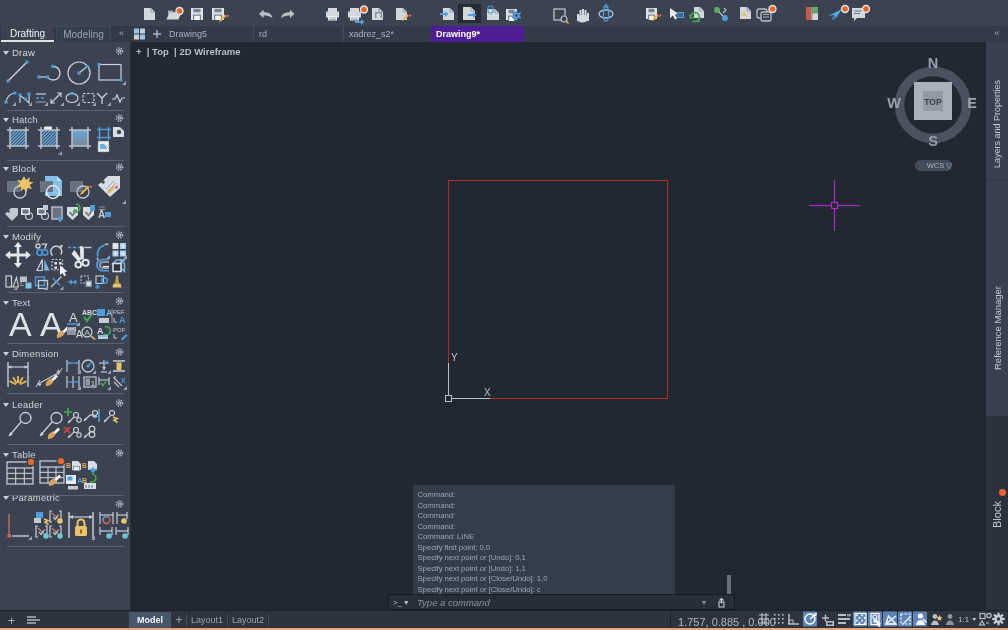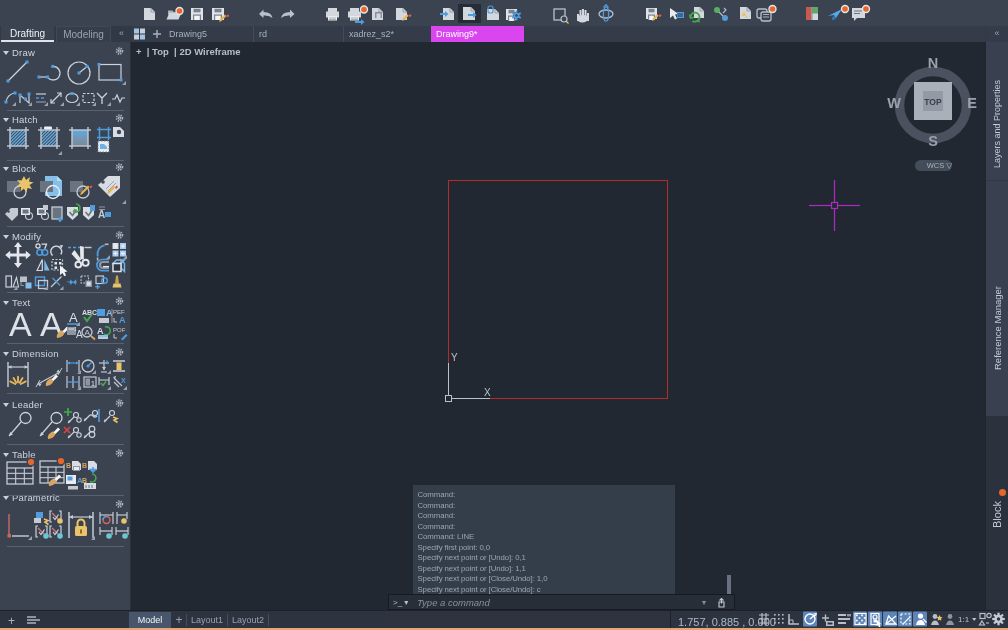--- a/index.html
+++ b/index.html
@@ -5,38 +5,38 @@
 body{font-family:"Liberation Sans",sans-serif;background:#222831;overflow:hidden;position:relative}
 .abs{position:absolute}
 #toolbar{position:absolute;left:0;top:0;width:1008px;height:26px;background:#3b4350}
 #tabrow{position:absolute;left:0;top:26px;width:1008px;height:16px;background:#303945}
 #paneltabs{position:absolute;left:0;top:26px;width:131px;height:16px;background:#303945}
 .ptab{position:absolute;top:0;height:16px;font-size:10px;color:#99a2af;text-align:center;line-height:15px}
 .ptab.mid{background:#353e4b;border:1px solid #404a57;border-bottom:none}
 .ptab.active{background:#3b4350;color:#eef1f5;border-bottom:2px solid #dfe4ea}
 #doctabs{position:absolute;left:131px;top:26px;width:854px;height:16px;background:#333c48}
 .dtab{position:absolute;top:0;height:16px;font-size:9px;color:#a8b1bd;line-height:16px;padding-left:5px;border-left:1px solid #434c58}
-.dtab.active{background:#d946ef;color:#fff;font-weight:normal;border-left:none}
+.dtab.active{background:#4c1d95;color:#fff;font-weight:bold;border-left:none}
 #panel{position:absolute;left:0;top:42px;width:131px;height:568px;background:#3b4350;border-right:1px solid #2a313b}
 .sechead{position:absolute;left:0;width:130px;height:11px;color:#ced4dd;font-size:9.5px}
 .sechead .tri{position:absolute;left:3px;top:3.5px;width:0;height:0;border-left:3.5px solid transparent;border-right:3.5px solid transparent;border-top:4.5px solid #c9d0d9}
 .sechead .lbl{position:absolute;left:12px;top:0px;letter-spacing:0.2px}
 .sep{position:absolute;left:7px;width:117px;height:1px;background:#59626f}
 #canvas{position:absolute;left:131px;top:42px;width:854px;height:568px;background:#222831}
 #rstrip{position:absolute;left:985px;top:42px;width:23px;height:568px;background:#394150;border-left:1px solid #20262e}
 #rstrip .low{position:absolute;left:0px;top:374px;width:23px;height:194px;background:#2b323d}
 .vtext{position:absolute;color:#c2cad4;font-size:10px;white-space:nowrap;transform:rotate(-90deg);transform-origin:0 0}
 #rtabend{position:absolute;left:986px;top:26px;width:22px;height:16px;background:#333c48;color:#9aa3b0;font-size:9px;text-align:center;line-height:15px}
 #cmdhist{position:absolute;left:413px;top:485px;width:262px;height:110px;background:#343d4a}
 #cmdhist .ln{position:absolute;left:4.5px;color:#9ca6b3;font-size:7.8px;letter-spacing:-0.08px;white-space:pre}
 #cmdbar{position:absolute;left:388px;top:594px;width:347px;height:16px;background:#272e38;border:1px solid #161b23}
 #statusbar{position:absolute;left:0;top:610px;width:1008px;height:18px;background:#2d3440;border-top:1px solid #1c212a}
 #bottomline{position:absolute;left:0;top:628px;width:1008px;height:2px;background:#e9a47c}
 .stab{position:absolute;top:1px;height:16px;font-size:9px;color:#98a1ae;line-height:16px;text-align:center}
-.stab.active{background:#47566b;color:#f2f5f8;font-weight:normal}
+.stab.active{background:#47566b;color:#f2f5f8;font-weight:bold}
 #vplabel{position:absolute;left:136px;top:46px;color:#b6bfca;font-size:9.5px;font-weight:bold}
 #wcspill{position:absolute;left:915px;top:160px;width:37px;height:11px;background:#434c59;border-radius:5.5px;color:#a9b1bd;font-size:7.5px;text-align:right;line-height:11px}
 #redrect{position:absolute;left:448px;top:180px;width:220px;height:219px;border:1px solid #b02e2a}
 </style></head><body>
 <div id="toolbar"></div>
 <div id="tabrow"></div>
 <div id="paneltabs">
   <div class="ptab active" style="left:1px;width:53px">Drafting</div>
   <div class="ptab mid" style="left:56px;width:55px">Modeling</div>
   <div class="ptab" style="left:112px;width:19px;font-size:9px">«</div>

